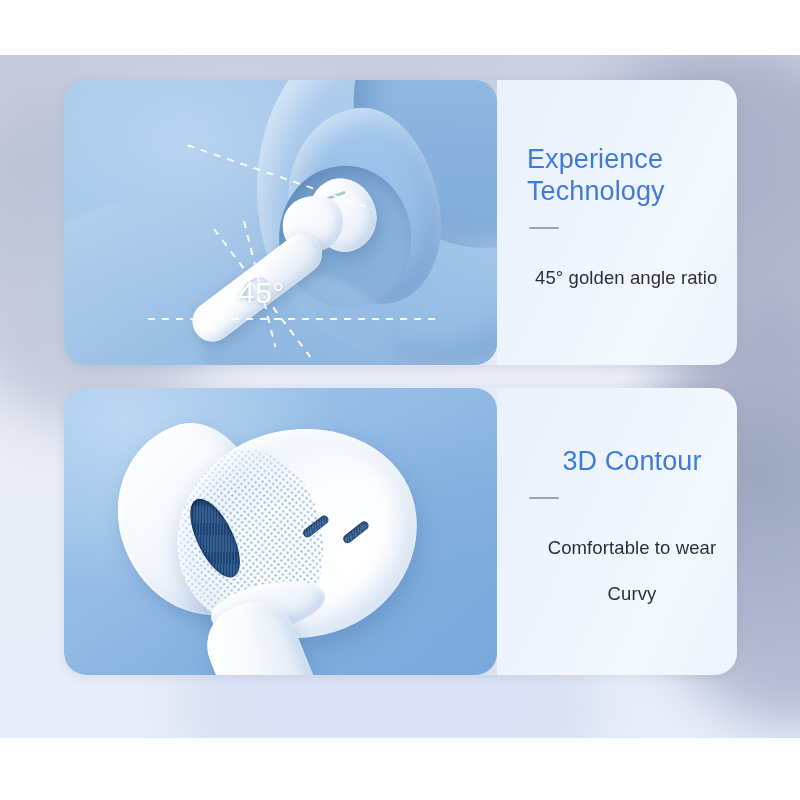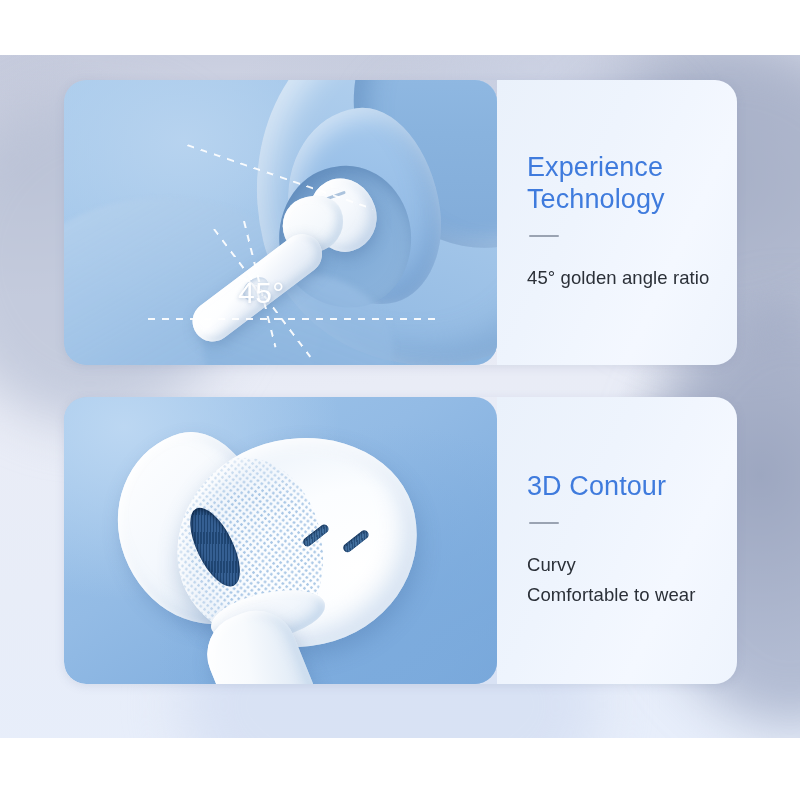--- a/index.html
+++ b/index.html
@@ -53,21 +53,21 @@
   .card {
     position: absolute;
     left: 64px;
     width: 673px;
     border-radius: 22px;
     overflow: hidden;
     display: flex;
     box-shadow: 0 2px 10px rgba(110,125,160,.17);
   }
   #card-1 { top: 80px;  height: 285px; }
-  #card-2 { top: 397px; height: 287px; }
+  #card-2 { top: 388px; height: 287px; text-align: center; }
 
   .card-visual {
     position: relative;
     width: 395px;
     height: 100%;
     overflow: hidden;
     border-radius: 22px;
     flex: none;
     z-index: 2;
     padding-left: 38px;
@@ -98,21 +98,21 @@
     background: #9aa3b2;
     margin: 20px 0 26px 2px;
     border-radius: 2px;
   }
   .body-line {
     color: #2b3038;
     font-size: 18.5px;
     line-height: 1.62;
     font-weight: 400;
     letter-spacing: .1px;
-    margin: 0;
+    margin: 8px;
   }
 
   
   .ear-scene {
     position: absolute; inset: 0;
     background:
       radial-gradient(ellipse 320px 240px at 120px 60px,  #b7d3ef 0%, rgba(183,211,239,0) 70%),
       radial-gradient(ellipse 300px 280px at 330px 230px, #8cb6e0 0%, rgba(140,182,224,0) 72%),
       linear-gradient(142deg, #a9cbec 0%, #9cc2e8 40%, #8fb8e2 70%, #85b0dc 100%);
   }
@@ -426,18 +426,18 @@
           <div class="bud2-vent vent-b"></div>
         </div>
         <div class="bud2-collar"></div>
         <div class="bud2-stem"></div>
       </div>
     </div>
 
     <div class="card-text">
       <h2 class="heading">3D Contour</h2>
       <div class="divider"></div>
+      <p class="body-line">Comfortable to wear</p>
       <p class="body-line">Curvy</p>
-      <p class="body-line">Comfortable to wear</p>
     </div>
   </div>
 
 </div>
 
 </body></html>

